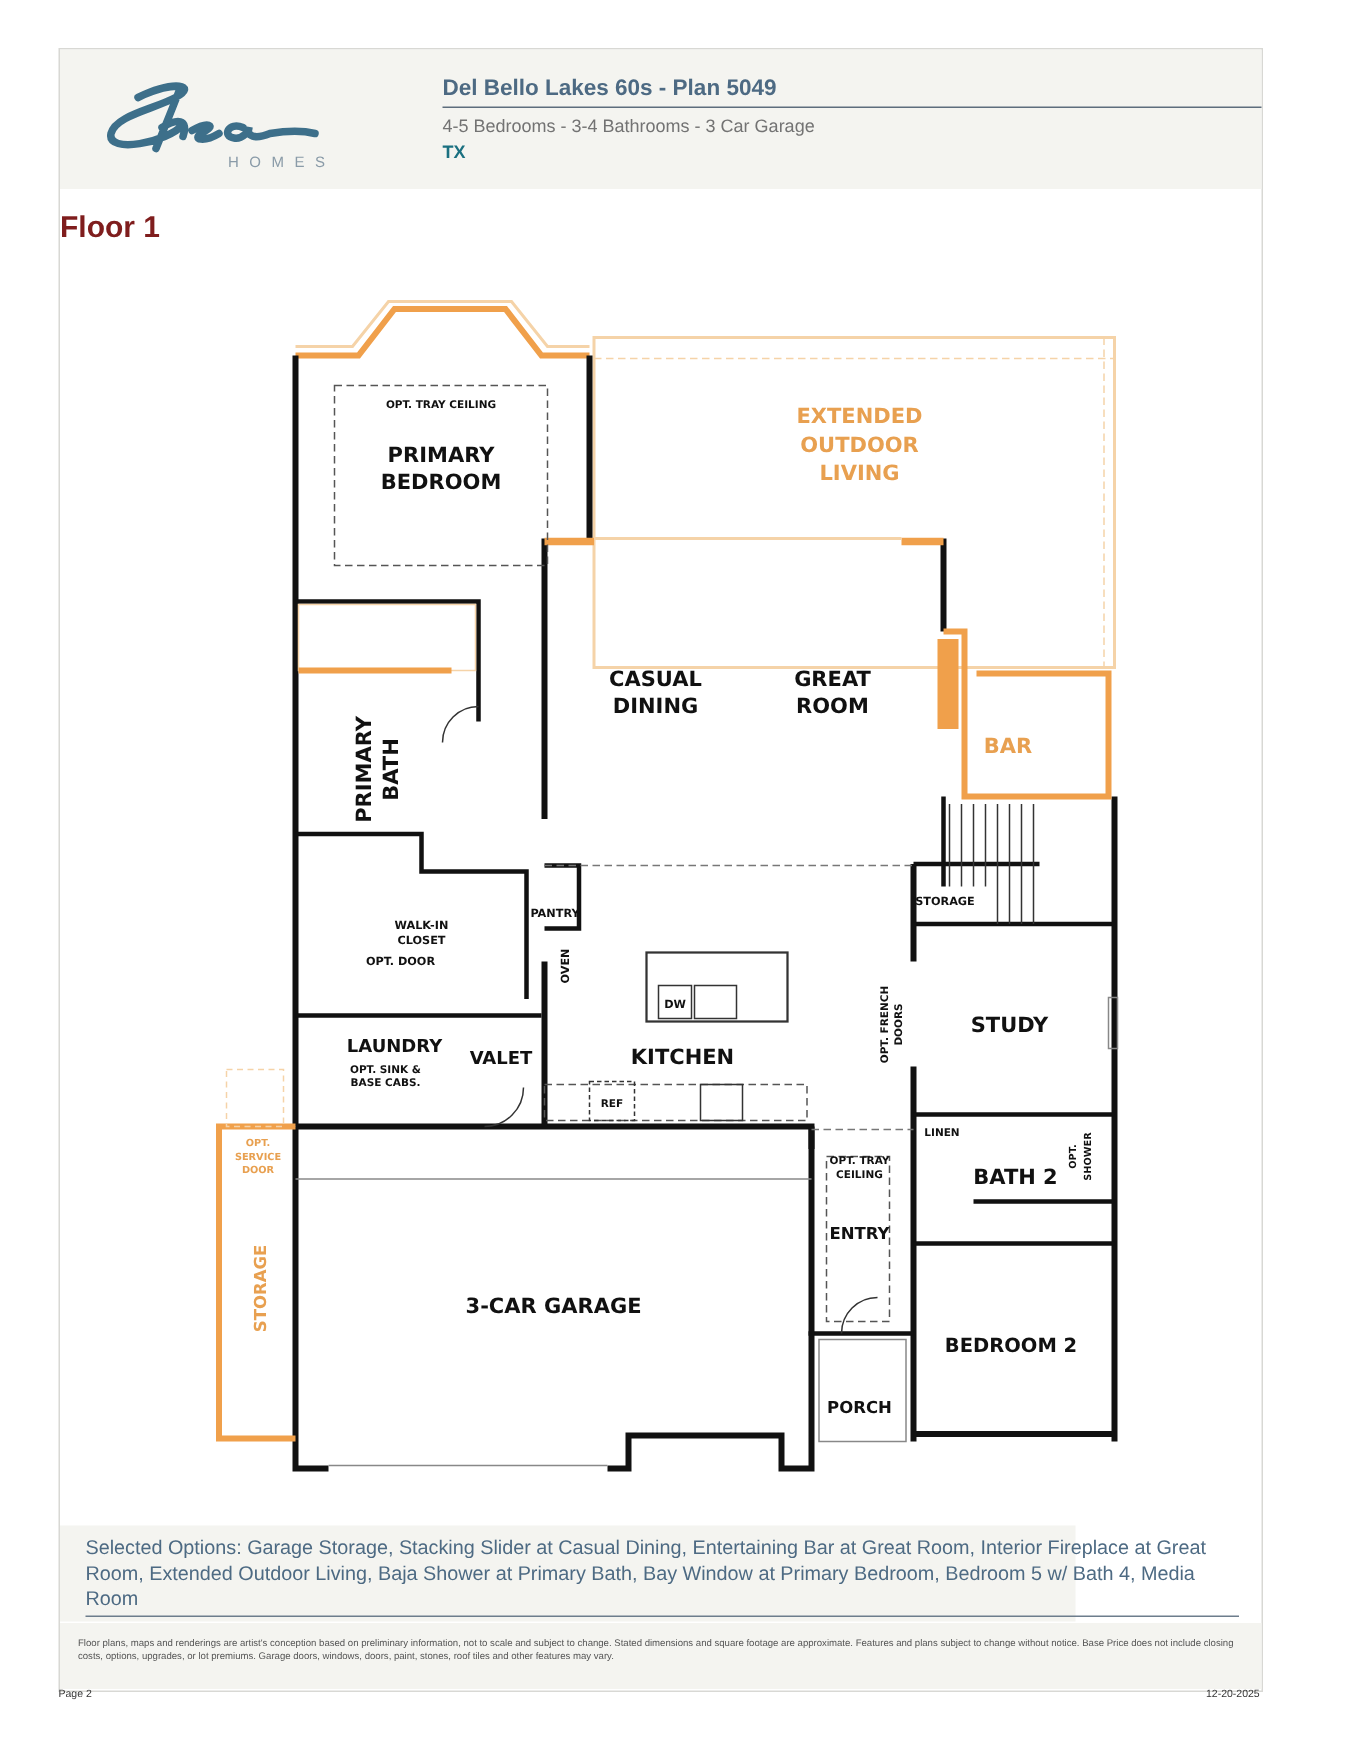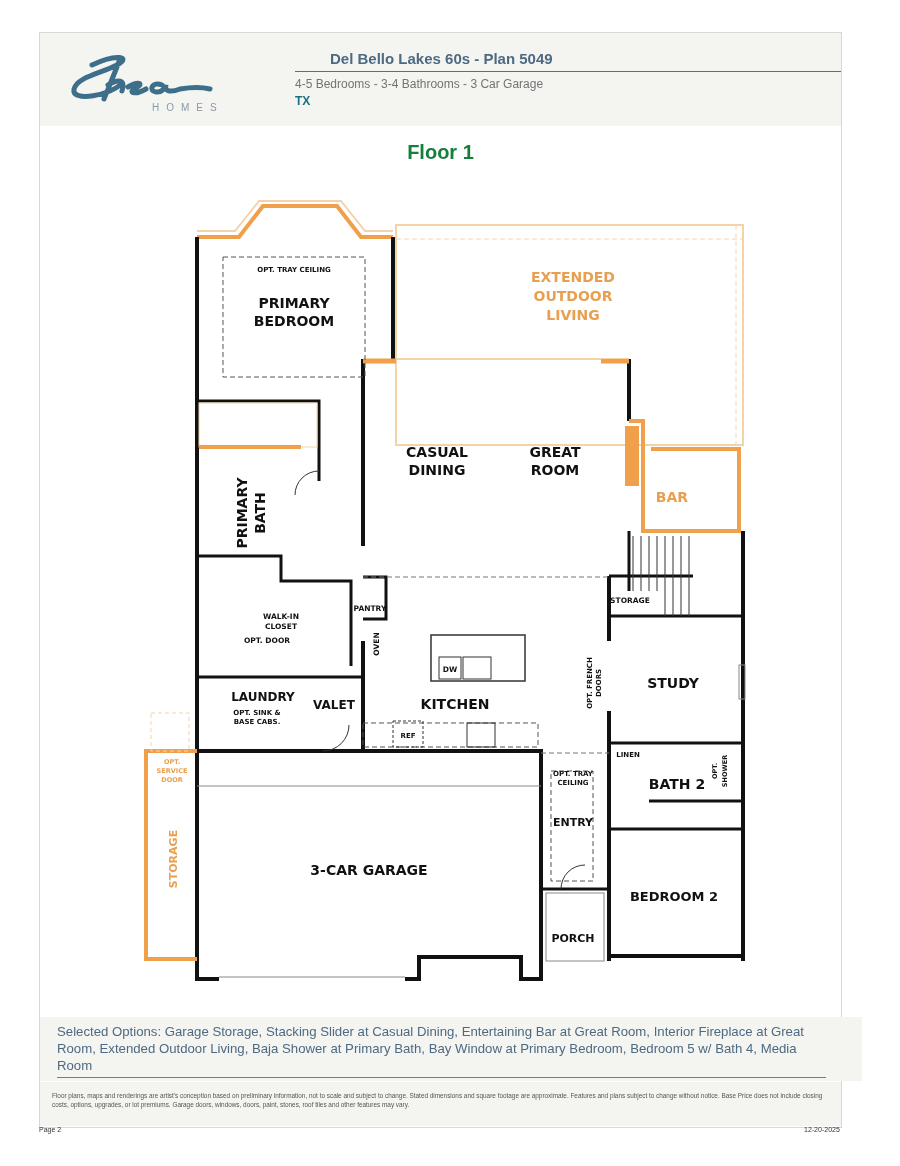--- a/index.html
+++ b/index.html
@@ -1,28 +1,28 @@
 <!DOCTYPE html>
 <html><head>
 <meta charset="utf-8">
 <style>
   html,body{margin:0;padding:0;background:#ffffff;}
   body{width:900px;height:1166px;position:relative;font-family:"Liberation Sans",sans-serif;overflow:hidden;}
   .page{position:absolute;left:39px;top:32px;width:801px;height:1094px;border:1px solid #d8d8d4;background:#ffffff;}
   .header{position:absolute;left:0;top:0;width:801px;height:93px;background:#f4f4f0;}
   .logo{position:absolute;left:22px;top:12px;width:180px;height:70px;}
-  .title{position:absolute;left:255px;top:17px;font-size:15px;font-weight:bold;color:#4d6a83;margin-left:35px;}
+  .title{position:absolute;left:255px;top:17px;font-size:15px;font-weight:bold;color:#4d6a83;}
   .title-rule{position:absolute;left:255px;top:38px;width:546px;height:1px;background:#5d6d7c;}
   .subtitle{position:absolute;left:255px;top:44px;font-size:12px;color:#737373;}
   .state{position:absolute;left:255px;top:61px;font-size:12px;color:#1a7080;font-weight:bold;}
-  .floor-title{position:absolute;left:0;width:801px;top:108px;text-align:center;font-size:20px;font-weight:bold;color:#15803d;}
+  .floor-title{position:absolute;left:0;width:801px;top:108px;font-size:20px;font-weight:bold;color:#7f1d1d;}
   .plan{position:absolute;left:95px;top:160px;}
   .room{font-family:"DejaVu Sans",sans-serif;font-weight:bold;fill:#111;}
   .opt{font-family:"DejaVu Sans",sans-serif;font-weight:bold;fill:#e8a050;}
-  .opts{position:absolute;left:0;top:984px;width:822px;height:64px;background:#f4f4f0;}
+  .opts{position:absolute;left:0;top:984px;width:677px;height:64px;background:#f4f4f0;}
   .opts-text{position:absolute;left:17px;top:6px;width:770px;font-size:13.2px;line-height:17px;color:#4d6a83;}
   .opts-rule{position:absolute;left:17px;top:60px;width:769px;height:1px;background:#6d7d8c;}
   .disc{position:absolute;left:0;top:1049px;width:801px;height:44px;background:#f4f4f0;}
   .disc-text{position:absolute;left:12px;top:9px;width:780px;font-size:6.4px;line-height:9px;color:#555;}
   .foot-left{position:absolute;left:39px;top:1126px;font-size:7px;color:#333;}
   .foot-right{position:absolute;left:804px;top:1126px;font-size:7px;color:#333;}
 </style>
 </head>
 <body>
 

